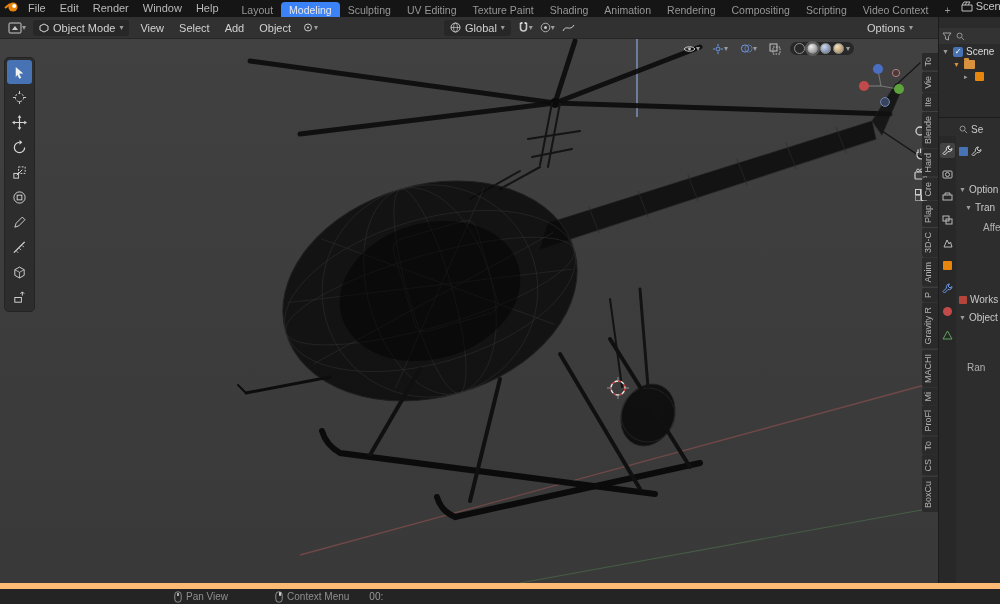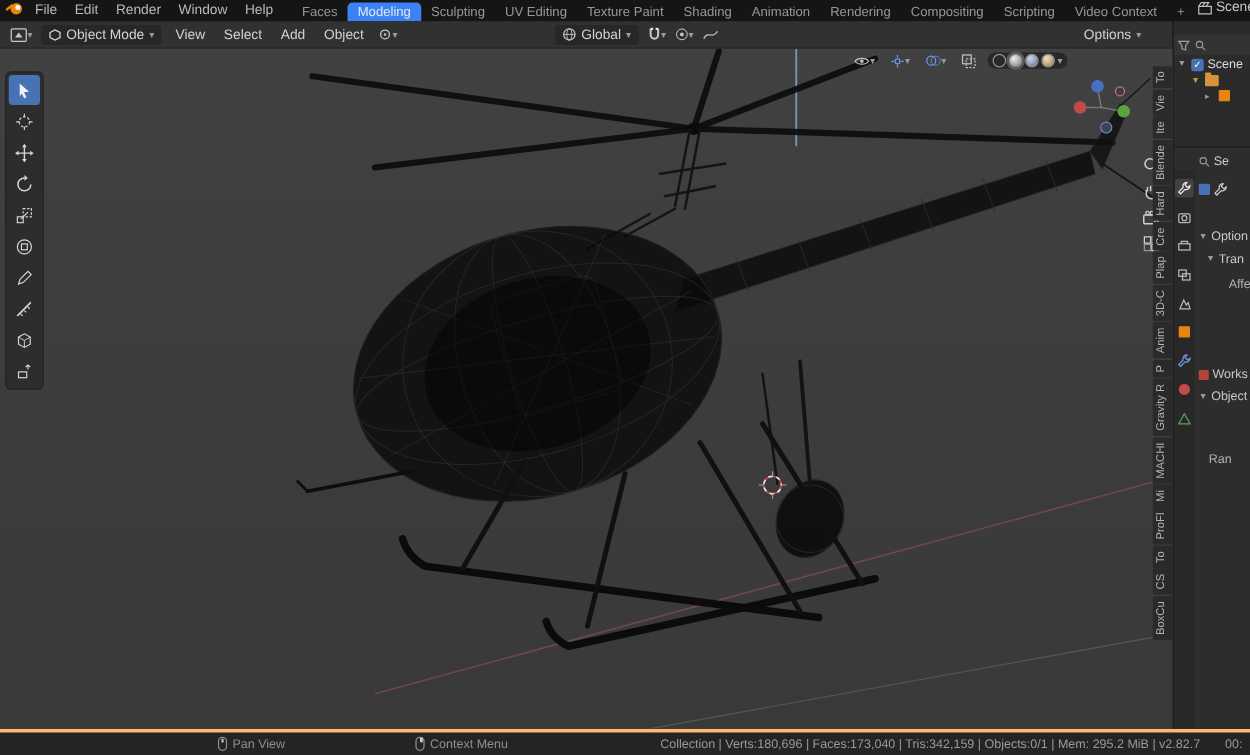--- a/index.html
+++ b/index.html
@@ -70,21 +70,21 @@
 
   .properties{flex:1;background:#2d2d2d;border-top:1px solid #1c1c1c;position:relative;font-size:10px;color:#c9c9c9;overflow:hidden}
   .prop-tabs{position:absolute;left:0;top:18px;bottom:0;width:17px;background:#282828;display:flex;flex-direction:column;align-items:center;gap:8px;padding-top:7px}
   .ptab{width:15px;height:15px;display:flex;align-items:center;justify-content:center;border-radius:2px;color:#b9b9b9}
   .ptab.active{background:#424242;color:#e6e6e6}
   .prow{position:absolute;left:20px;display:flex;align-items:center;gap:3px;white-space:nowrap}
   .pcaret{font-size:7px;color:#9a9a9a}
   .sq{width:9px;height:9px;border-radius:1px}
 
   
-  .statusbar{height:21px;background:#242424;border-top:3px solid #fdba74;display:flex;align-items:center;padding:4px 6px;font-size:10px;color:#8f8f8f;white-space:nowrap;overflow:hidden}
+  .statusbar{height:21px;background:#242424;border-top:6px solid #fdba74;display:flex;align-items:center;padding:4px 6px;font-size:10px;color:#8f8f8f;white-space:nowrap;overflow:hidden}
   .hint{display:flex;align-items:center;gap:4px}
   .stats{margin-left:auto;color:#9a9a9a}
   .time{margin-left:20px;color:#9a9a9a}
 
   svg{display:block}
 </style>
 </head>
 <body>
 
 <div class="app">
@@ -97,21 +97,21 @@
           <circle cx="10.2" cy="5" r="2" fill="#fff"></circle>
         </svg>
     </span>
     <span class="menu-item">File</span>
     <span class="menu-item">Edit</span>
     <span class="menu-item">Render</span>
     <span class="menu-item">Window</span>
     <span class="menu-item">Help</span>
 
     <span class="ws-tabs">
-      <span class="ws-tab">Faces</span>
+      <span class="ws-tab">Layout</span>
       <span class="ws-tab active">Modeling</span>
       <span class="ws-tab">Sculpting</span>
       <span class="ws-tab">UV Editing</span>
       <span class="ws-tab">Texture Paint</span>
       <span class="ws-tab">Shading</span>
       <span class="ws-tab">Animation</span>
       <span class="ws-tab">Rendering</span>
       <span class="ws-tab">Compositing</span>
       <span class="ws-tab">Scripting</span>
       <span class="ws-tab">Video Context</span>
@@ -576,24 +576,23 @@
   </div>
 
   <div class="statusbar">
     <span class="hint" style="margin-left:168px">
       <svg width="8" height="12" viewBox="0 0 8 12">
           <rect x="0.8" y="0.8" width="6.4" height="10.4" rx="3" fill="none" stroke="#8f8f8f"></rect>
           <line x1="4" y1="2" x2="4" y2="5" stroke="#cfcfcf" stroke-width="1.6"></line>
         </svg>
       <span>Pan View</span>
     </span>
-    <span class="hint" style="margin-left:104px">
+    <span class="hint" style="margin-left:47px">
       <svg width="8" height="12" viewBox="0 0 8 12">
           <rect x="0.8" y="0.8" width="6.4" height="10.4" rx="3" fill="none" stroke="#8f8f8f"></rect>
           <path d="M4 1.2h2.2v3.6H4z" fill="#cfcfcf"></path>
         </svg>
       <span>Context Menu</span>
     </span>
-    <span class="stats">Collection | Verts:180,696 | Faces:173,040 | Tris:342,159 | Objects:0/1 | Mem: 295.2 MiB | v2.82.7</span>
     <span class="time">00:</span>
   </div>
 
 </div>
 
 </body></html>

